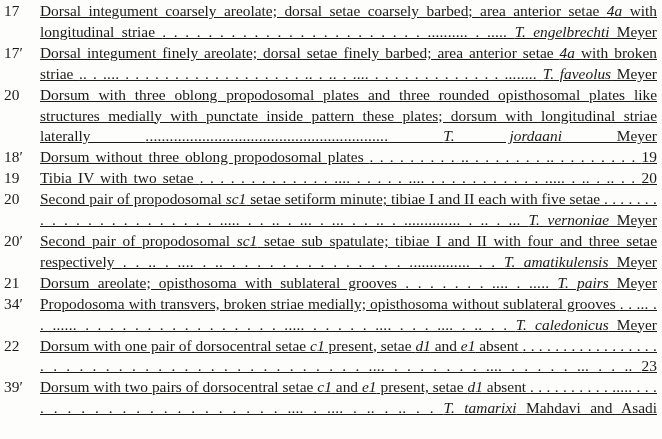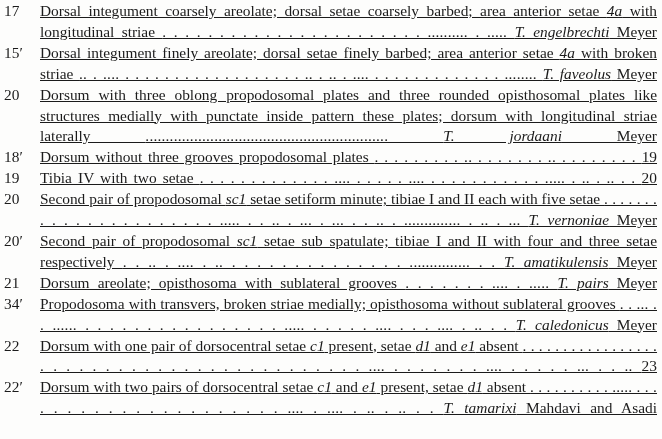--- a/index.html
+++ b/index.html
@@ -38,30 +38,30 @@
 </head>
 <body>
 
 <div class="page">
   <div class="key-list" id="key-list">
       <div class="entry">
         <span class="num">17</span>
         <div class="body"><span class="seg-text">Dorsal integument coarsely areolate; dorsal setae coarsely barbed; area anterior setae </span><span class="seg-term">4a</span><span class="seg-text"> with longitudinal striae </span><span class="seg-leader">. . . . . . . . . . . . . . . . . . . . . . . .......... . ..... </span><span class="seg-species">T. engelbrechti</span><span class="seg-author"> Meyer</span></div>
       </div>
       <div class="entry">
-        <span class="num">15′</span>
+        <span class="num">17′</span>
         <div class="body"><span class="seg-text">Dorsal integument finely areolate; dorsal setae finely barbed; area anterior setae </span><span class="seg-term">4a</span><span class="seg-text"> with broken striae </span><span class="seg-leader">.. . .... . . . . . . . . . . . . . . . . . . .. . .. . .... . . . . . . . . . . . . . ........ </span><span class="seg-species">T. faveolus</span><span class="seg-author"> Meyer</span></div>
       </div>
       <div class="entry">
         <span class="num">20</span>
         <div class="body"><span class="seg-text">Dorsum with three oblong propodosomal plates and three rounded opisthosomal plates like structures medially with punctate inside pattern these plates; dorsum with longitudinal striae laterally </span><span class="seg-leader">............................................................ </span><span class="seg-species">T. jordaani</span><span class="seg-author"> Meyer</span></div>
       </div>
       <div class="entry">
         <span class="num">18′</span>
-        <div class="body"><span class="seg-text">Dorsum without three grooves propodosomal plates </span><span class="seg-leader">. . . . . . . . . .. . . . . . . . .. . . . . . . . . </span><span class="seg-ref">19</span></div>
+        <div class="body"><span class="seg-text">Dorsum without three oblong propodosomal plates </span><span class="seg-leader">. . . . . . . . . .. . . . . . . . .. . . . . . . . . </span><span class="seg-ref">19</span></div>
       </div>
       <div class="entry">
         <span class="num">19</span>
         <div class="body"><span class="seg-text">Tibia IV with two setae </span><span class="seg-leader">. . . . . . . . . . . . . .... . . . . . .... . . . . . . . . . . . ..... . .. . .. . . </span><span class="seg-ref">20</span></div>
       </div>
       <div class="entry">
         <span class="num">20</span>
         <div class="body"><span class="seg-text">Second pair of propodosomal </span><span class="seg-term">sc1</span><span class="seg-text"> setae setiform minute; tibiae I and II each with five setae </span><span class="seg-leader">. . . . . . . . . . . . . . . . . . . . . . ..... . . .. . ... . ... . . .. . .............. . .. . ... </span><span class="seg-species">T. vernoniae</span><span class="seg-author"> Meyer</span></div>
       </div>
       <div class="entry">
@@ -74,17 +74,17 @@
       </div>
       <div class="entry">
         <span class="num">34′</span>
         <div class="body"><span class="seg-text">Propodosoma with transvers, broken striae medially; opisthosoma without sublateral grooves </span><span class="seg-leader">. . ... . . ...... . . . . . . . . . . . . . . . . ..... . . . . . .... . . . .... . .. . . </span><span class="seg-species">T. caledonicus</span><span class="seg-author"> Meyer</span></div>
       </div>
       <div class="entry">
         <span class="num">22</span>
         <div class="body"><span class="seg-text">Dorsum with one pair of dorsocentral setae </span><span class="seg-term">c1</span><span class="seg-text"> present, setae </span><span class="seg-term">d1</span><span class="seg-text"> and </span><span class="seg-term">e1</span><span class="seg-text"> absent </span><span class="seg-leader">. . . . . . . . . . . . . . . . . . . . . . . . . . . . . . . . . . . . . . . . . . .... . . . . . . . .... . . . . . ... . . .. </span><span class="seg-ref">23</span></div>
       </div>
       <div class="entry">
-        <span class="num">22′</span>
+        <span class="num">39′</span>
         <div class="body"><span class="seg-text">Dorsum with two pairs of dorsocentral setae </span><span class="seg-term">c1</span><span class="seg-text"> and </span><span class="seg-term">e1</span><span class="seg-text"> present, setae </span><span class="seg-term">d1</span><span class="seg-text"> absent </span><span class="seg-leader">. . . . . . . . . . ..... . . . . . . . . . . . . . . . . . . . . . .... . .... . .. . .. . . </span><span class="seg-species">T. tamarixi</span><span class="seg-author"> Mahdavi and Asadi</span></div>
       </div>
     </div>
 </div>
 
 </body></html>

